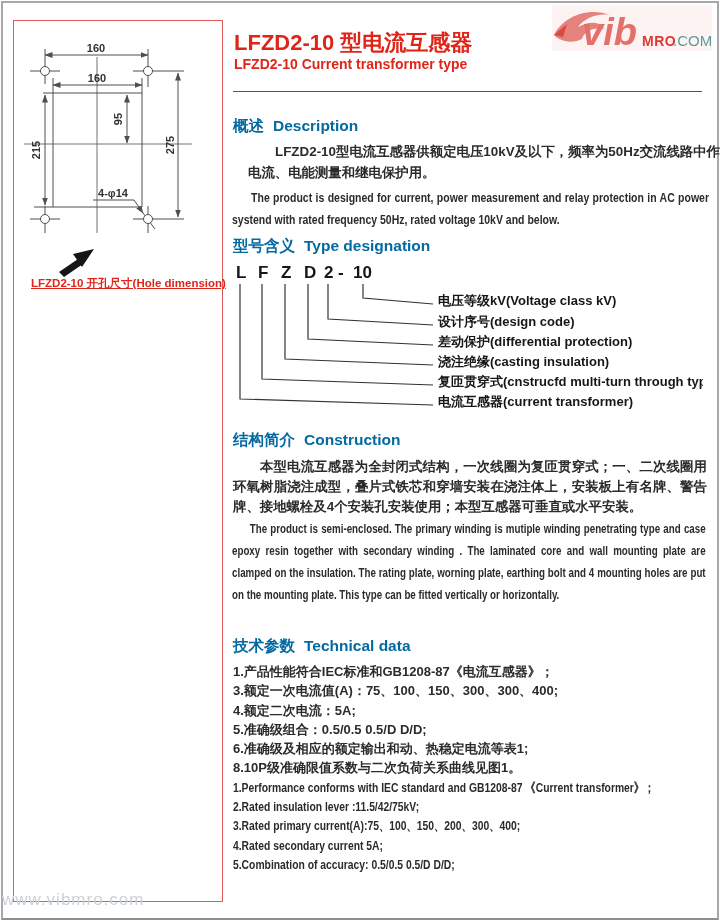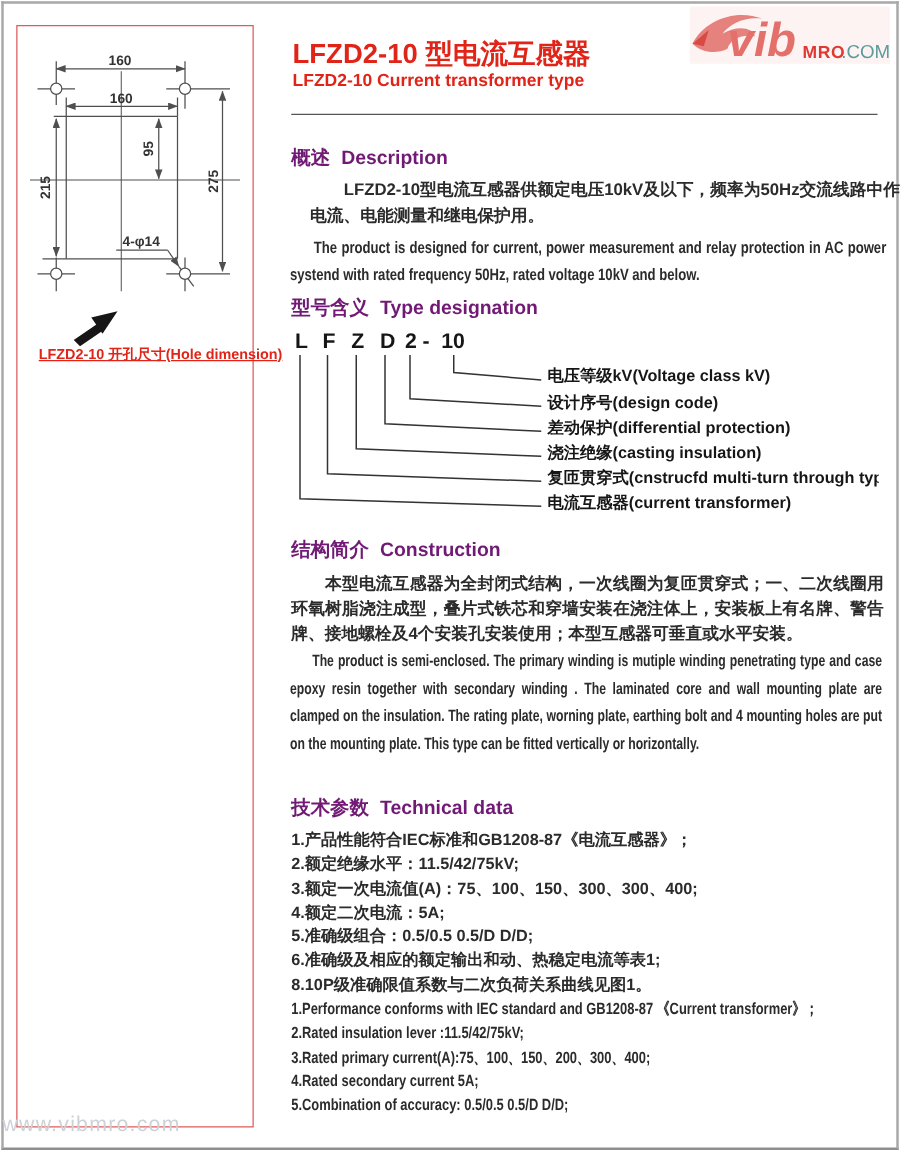--- a/index.html
+++ b/index.html
@@ -1,36 +1,36 @@
 <!DOCTYPE html>
 <html><head>
 <meta charset="utf-8">
 <style>
   html,body{margin:0;padding:0;}
   body{width:720px;height:921px;position:relative;background:#fff;
        font-family:"Liberation Sans",sans-serif;overflow:hidden;}
   .page-frame{position:absolute;left:1px;top:1px;width:714px;height:915px;
        border:2px solid #a8a8a8;border-bottom-color:#8f8f8f;}
   
-  .left-box{position:absolute;left:13px;top:20px;width:190px;height:882px;
+  .left-box{position:absolute;left:13px;top:20px;width:210px;height:882px;
        border:1px solid #e05a5a;box-sizing:border-box;background:#fff;}
   .drawing-svg{position:absolute;left:0;top:0;}
   .drawing-caption{position:absolute;left:17px;top:255px;width:186px;
        color:#e02418;font-size:11.5px;font-weight:bold;white-space:nowrap;text-decoration:underline;}
   .watermark{position:absolute;left:2px;top:890px;color:#ccd2d8;font-size:17px;
        letter-spacing:1px;font-weight:normal;z-index:5;}
   
   .logo{position:absolute;left:552px;top:5px;}
   
   .title-cn{position:absolute;left:234px;top:28px;color:#e02418;
        font-size:22px;font-weight:bold;}
   .title-en{position:absolute;left:234px;top:56px;color:#e02418;
        font-size:14px;font-weight:bold;}
   .divider{position:absolute;left:233px;top:91px;width:469px;height:1px;background:#555;}
-  .sec-header{position:absolute;left:233px;color:#701a75;font-size:15.5px;
+  .sec-header{position:absolute;left:233px;color:#0369a1;font-size:15.5px;
        font-weight:bold;white-space:nowrap;}
   .sec-header .cn{margin-right:9px;}
   .para{position:absolute;color:#2b2b2b;font-weight:bold;text-align:justify;}
   .desc-cn{left:248px;top:141px;width:472px;font-size:13.4px;line-height:21px;text-indent:27px;}
   .desc-en{left:232px;top:187px;width:600px;font-size:13.2px;line-height:21.5px;
        text-indent:24px;transform:scaleX(0.795);transform-origin:0 0;}
   .constr-cn{left:233px;top:457px;width:474px;font-size:13.4px;line-height:20px;text-indent:27px;}
   .constr-en{left:232px;top:518px;width:640px;font-size:13.2px;line-height:22px;
        text-indent:24px;transform:scaleX(0.74);transform-origin:0 0;}
   .type-diagram{position:absolute;left:233px;top:262px;}
@@ -164,21 +164,20 @@
   <span class="cn">结构简介</span><span>Construction</span>
 </div>
 <div class="para constr-cn">本型电流互感器为全封闭式结构，一次线圈为复匝贯穿式；一、二次线圈用环氧树脂浇注成型，叠片式铁芯和穿墙安装在浇注体上，安装板上有名牌、警告牌、接地螺栓及4个安装孔安装使用；本型互感器可垂直或水平安装。</div>
 <div class="para constr-en">The product is semi-enclosed. The primary winding is mutiple winding penetrating type and case epoxy resin together with secondary winding . The laminated core and wall mounting plate are clamped on the insulation. The rating plate, worning plate, earthing bolt and 4 mounting holes are put on the mounting plate. This type can be fitted vertically or horizontally.</div>
 
 <div class="sec-header" style="top:636px;">
   <span class="cn">技术参数</span><span>Technical data</span>
 </div>
 <div class="tech-list">
   <div class="tech-item">1.产品性能符合IEC标准和GB1208-87《电流互感器》；</div>
-  <div class="tech-item">2.额定绝缘水平：11.5/42/75kV;</div>
   <div class="tech-item">3.额定一次电流值(A)：75、100、150、300、300、400;</div>
   <div class="tech-item">4.额定二次电流：5A;</div>
   <div class="tech-item">5.准确级组合：0.5/0.5  0.5/D D/D;</div>
   <div class="tech-item">6.准确级及相应的额定输出和动、热稳定电流等表1;</div>
   <div class="tech-item">8.10P级准确限值系数与二次负荷关系曲线见图1。</div>
   <div class="tech-item en">1.Performance conforms with IEC standard and  GB1208-87 《Current transformer》；</div>
   <div class="tech-item en">2.Rated insulation lever :11.5/42/75kV;</div>
   <div class="tech-item en">3.Rated primary current(A):75、100、150、200、300、400;</div>
   <div class="tech-item en">4.Rated secondary current 5A;</div>
   <div class="tech-item en">5.Combination of accuracy: 0.5/0.5  0.5/D  D/D;</div>

